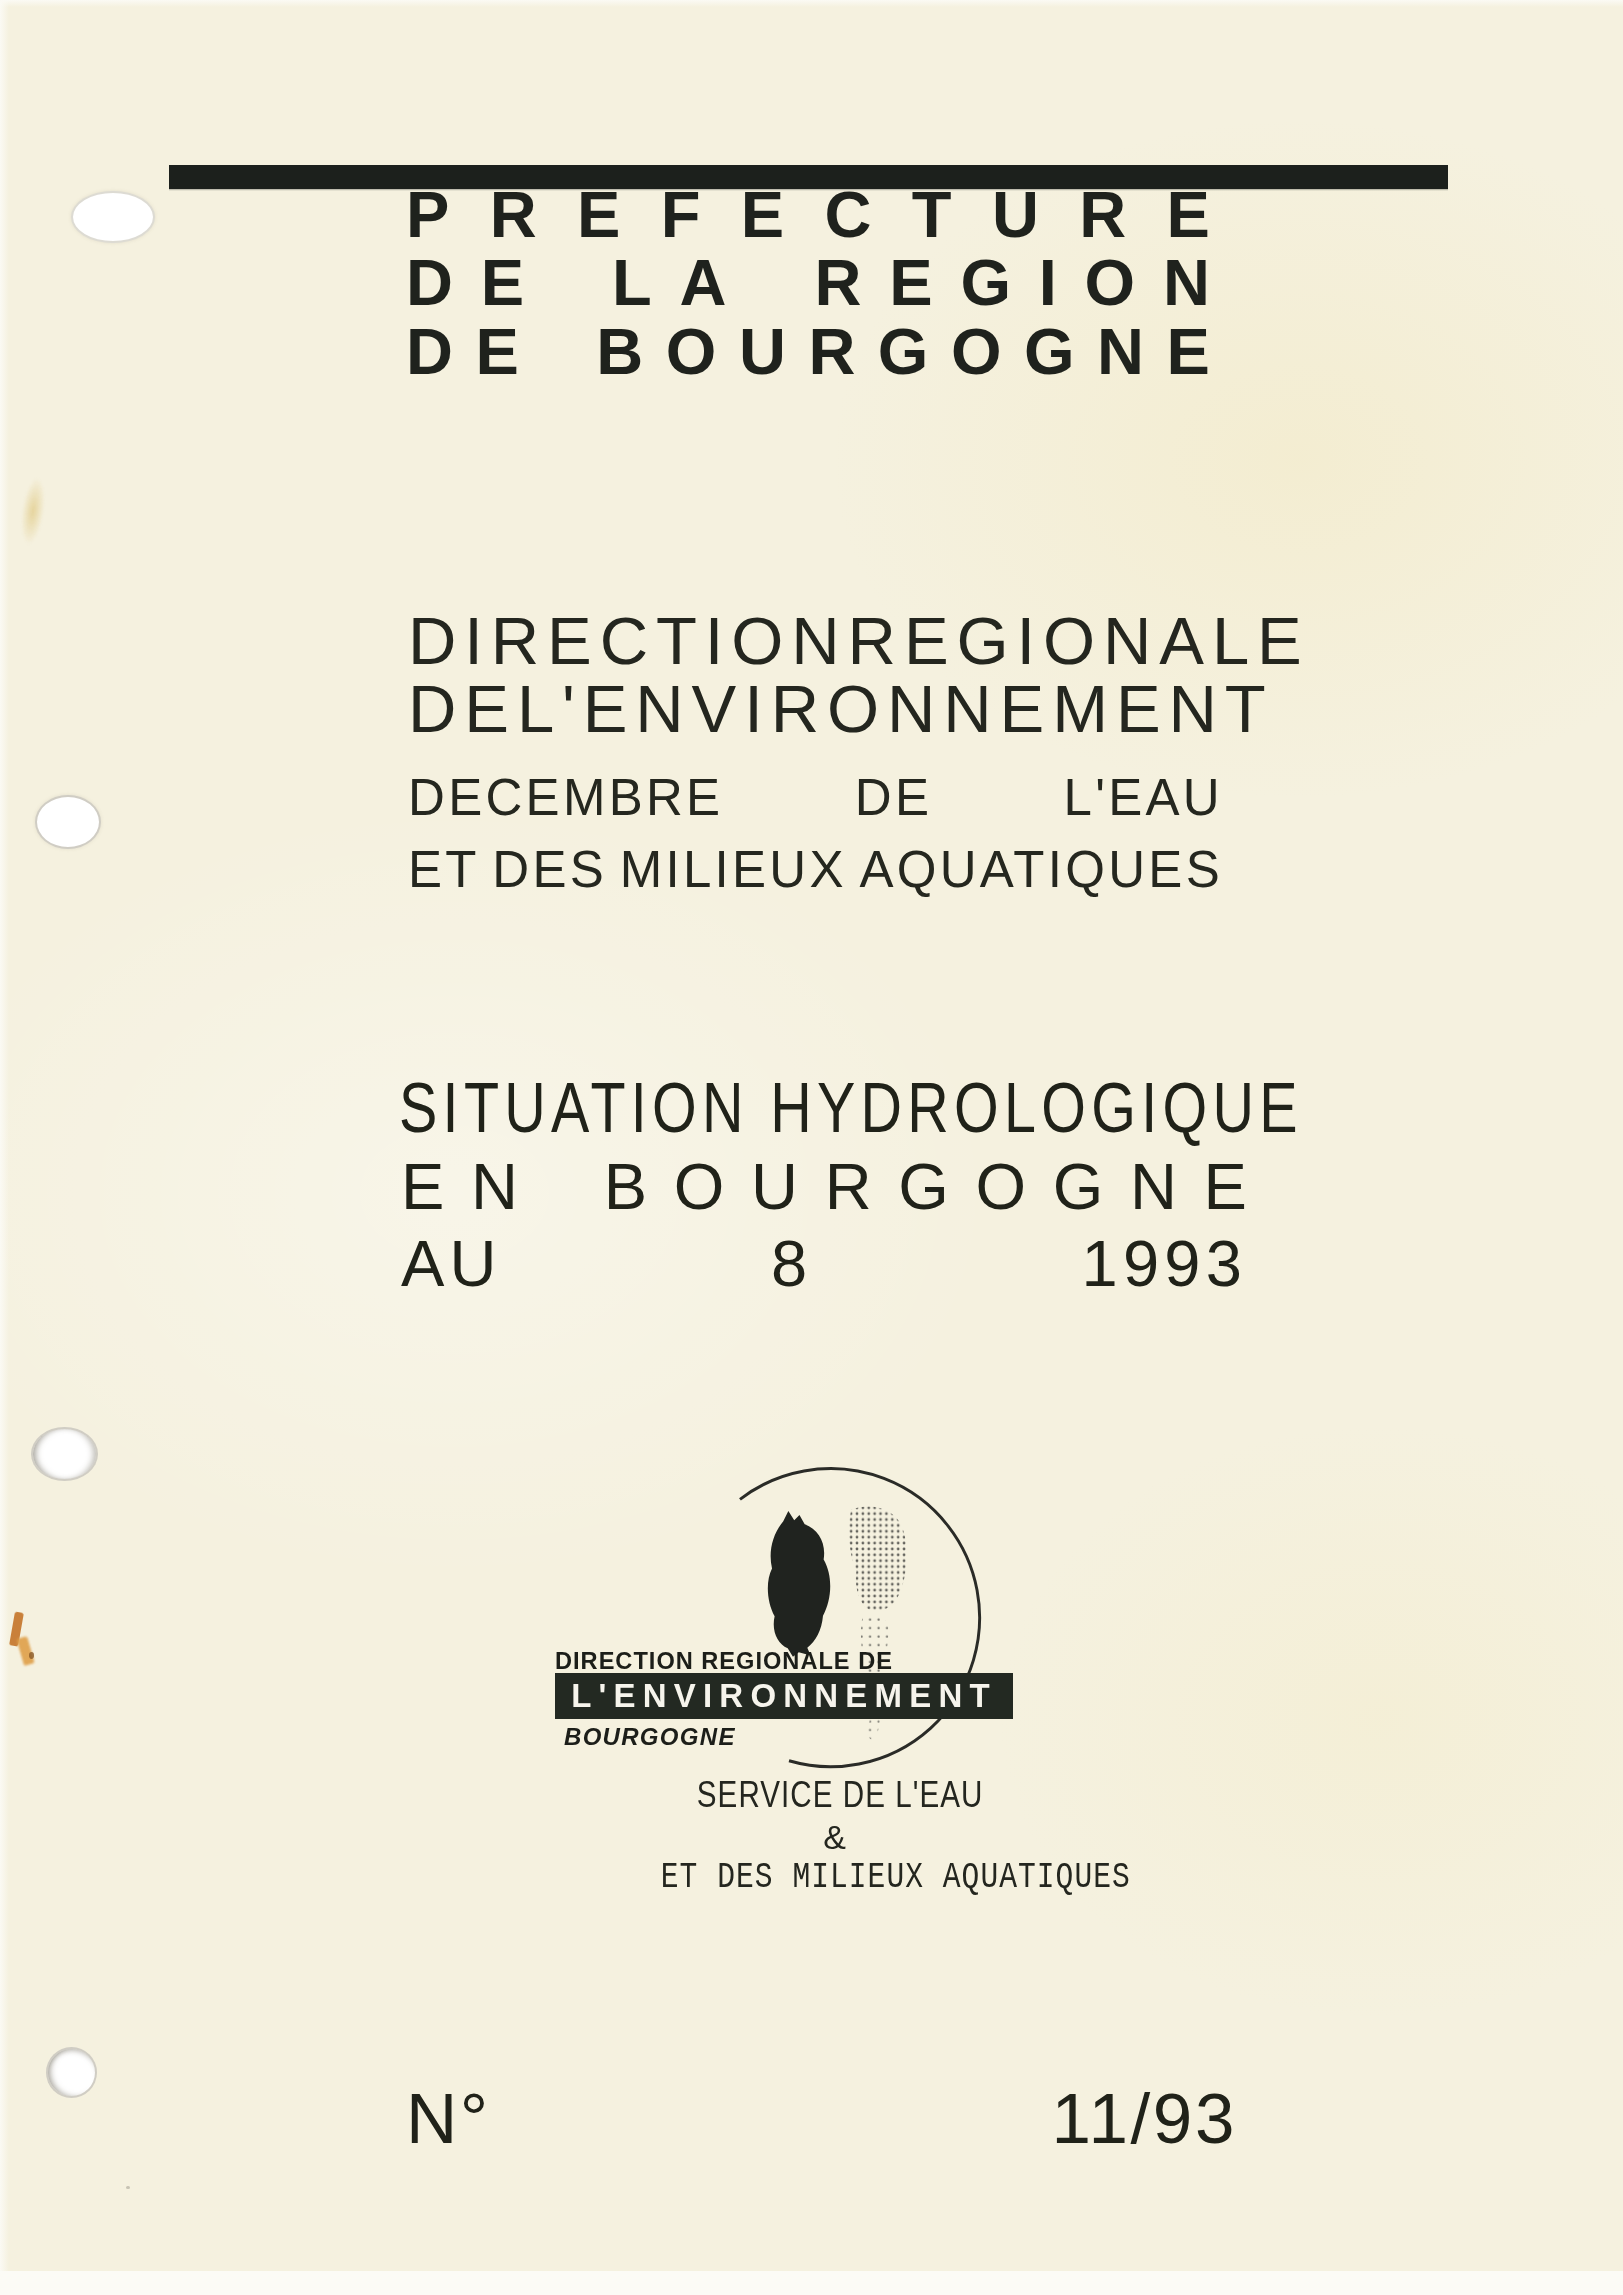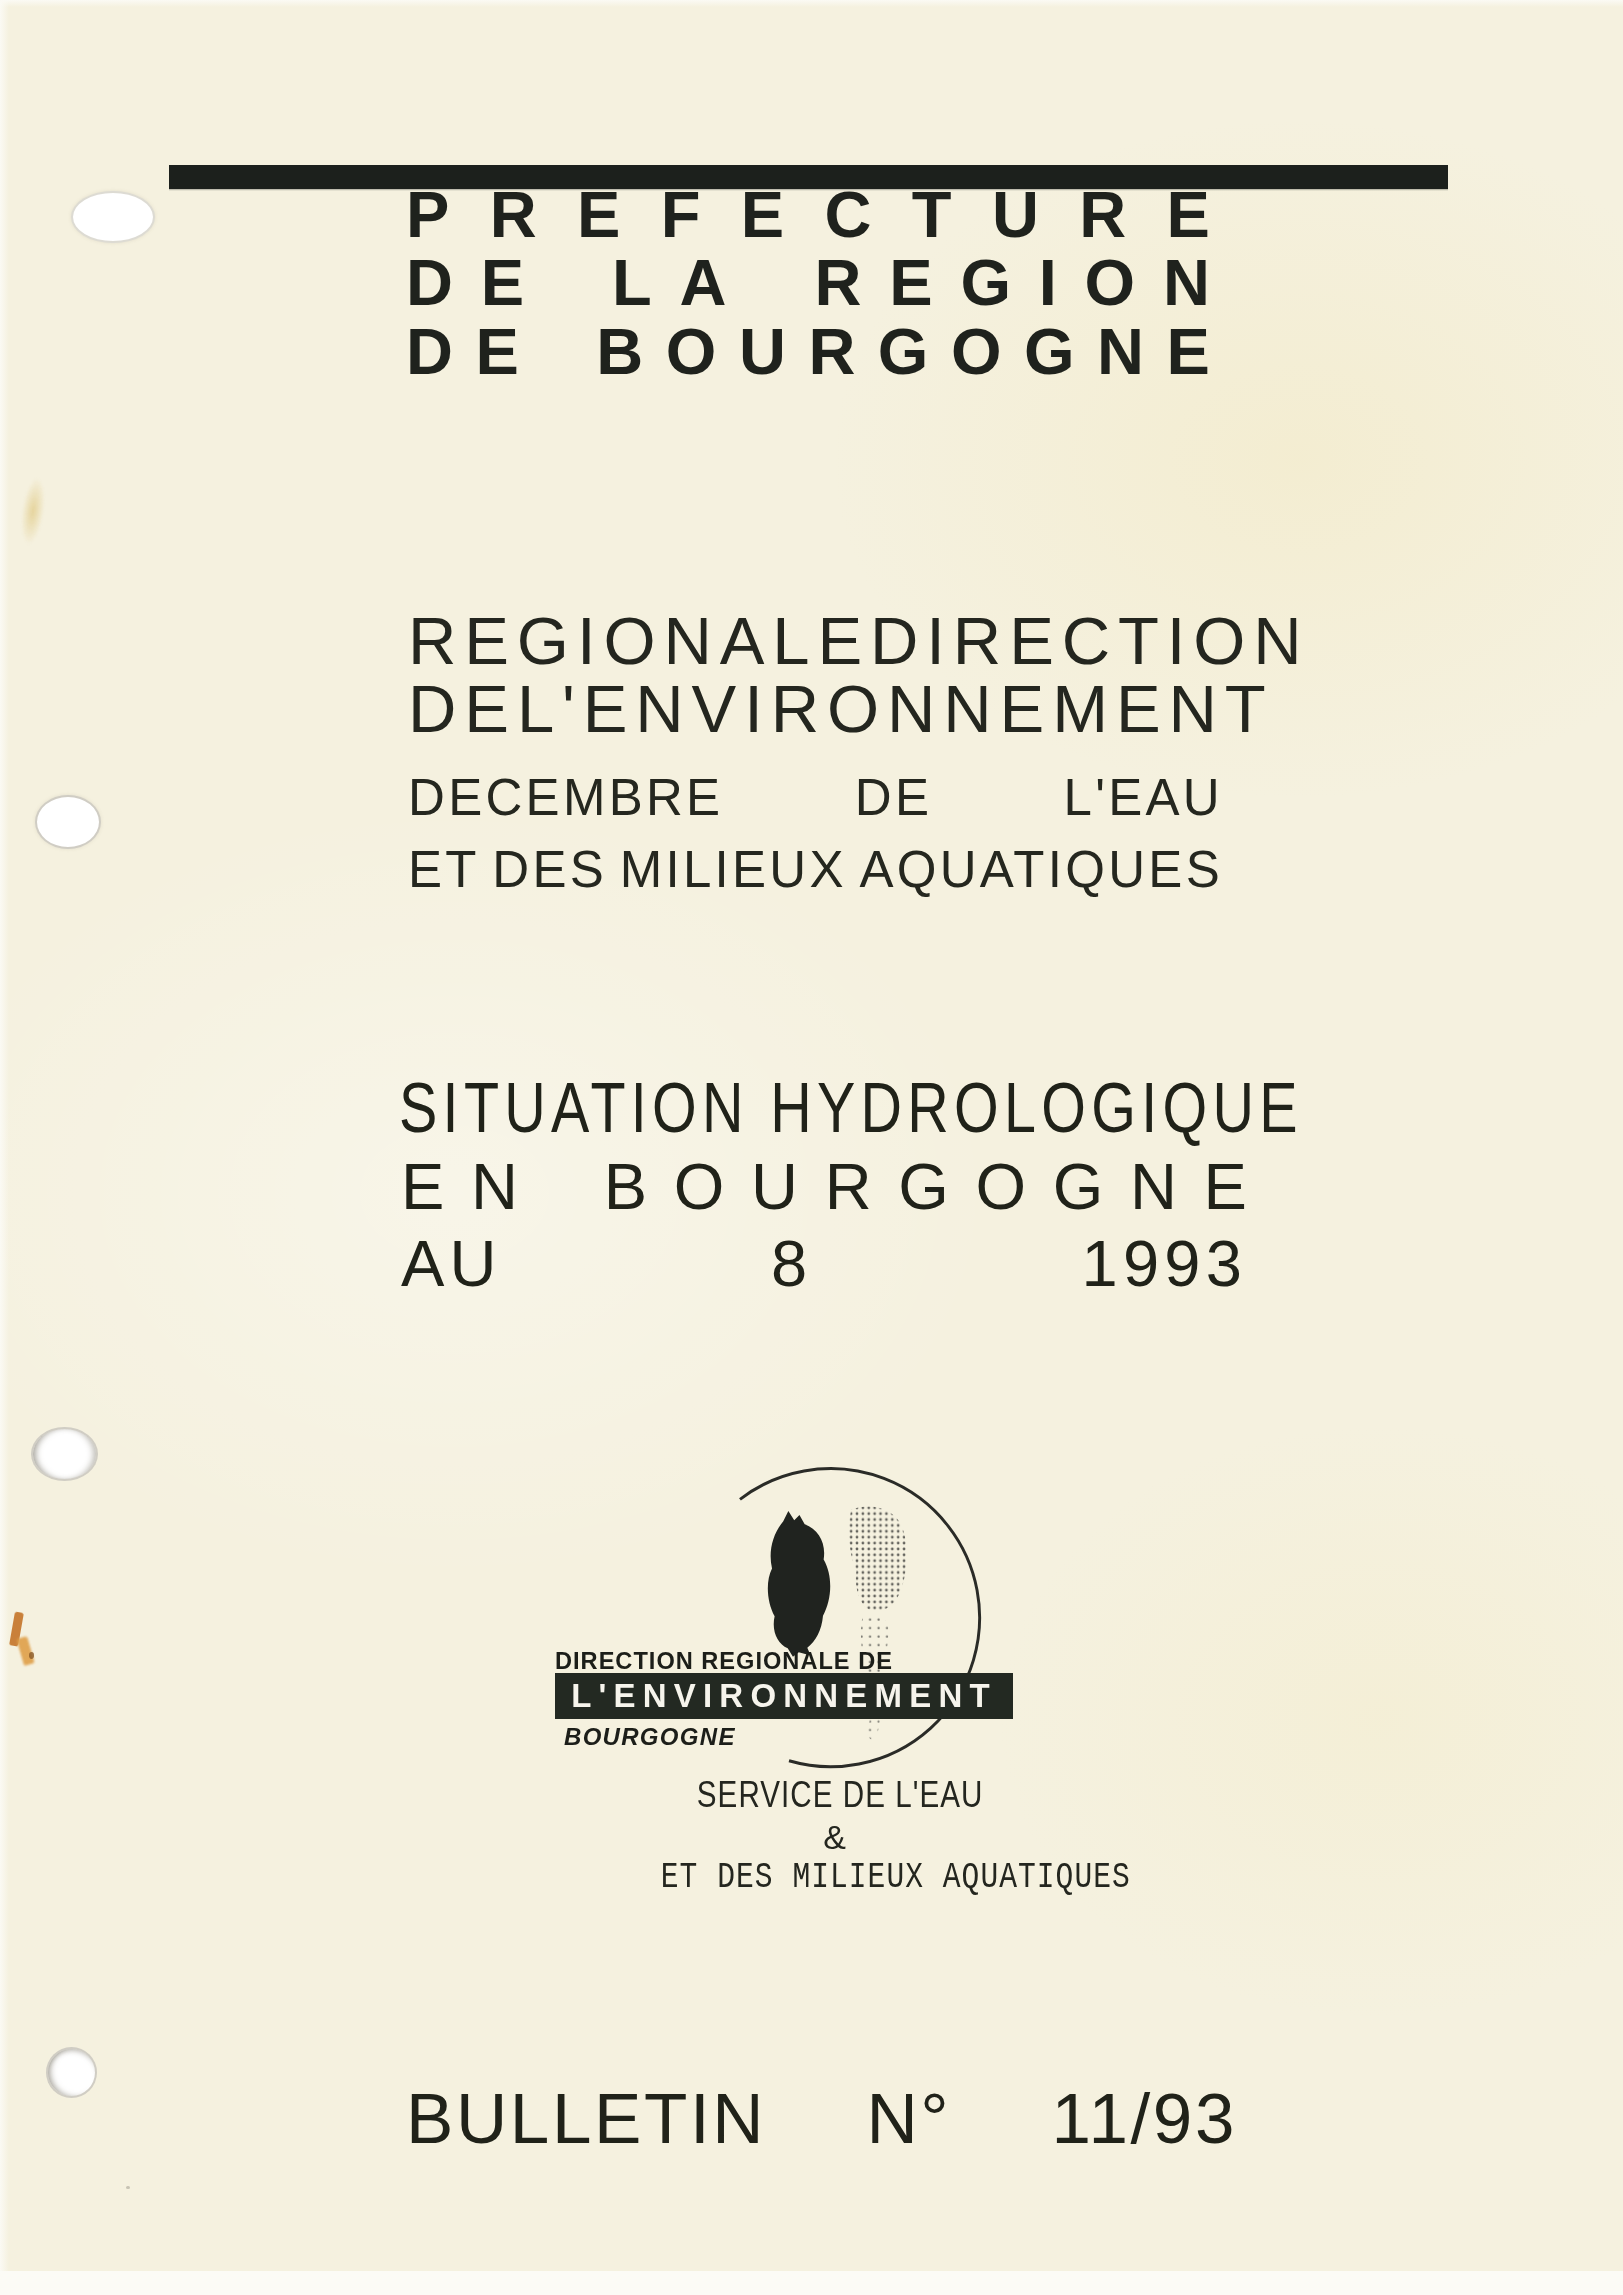--- a/index.html
+++ b/index.html
@@ -126,22 +126,22 @@
       <span>U</span>
       <span>R</span>
       <span>G</span>
       <span>O</span>
       <span>G</span>
       <span>N</span>
       <span>E</span>
     </div>
 
   <div class="abs o-big o1 line" data-spread="words">
+      <span>DIRECTION</span>
       <span>REGIONALE</span>
-      <span>DIRECTION</span>
     </div>
   <div class="abs o-big o2 line" data-spread="words">
       <span>DE</span>
       <span>L'ENVIRONNEMENT</span>
     </div>
   <div class="abs o-small o3 line" data-spread="words">
       <span>DECEMBRE</span>
       <span>DE</span>
       <span>L'EAU</span>
     </div>
@@ -209,19 +209,18 @@
   <div class="abs logo-region line">BOURGOGNE</div>
   <div class="abs svc1 line">
     <span>SERVICE DE L'EAU</span>
   </div>
   <div class="abs amp line">&amp;</div>
   <div class="abs svc2 line">
     <span>ET DES MILIEUX AQUATIQUES</span>
   </div>
 
   <div class="abs bulletin line" data-spread="none">
-    <span>BULLETIN</span>
     <span>N°</span>
     <span>11/93</span>
   </div>
 
 </div>
 
 
 </body></html>

